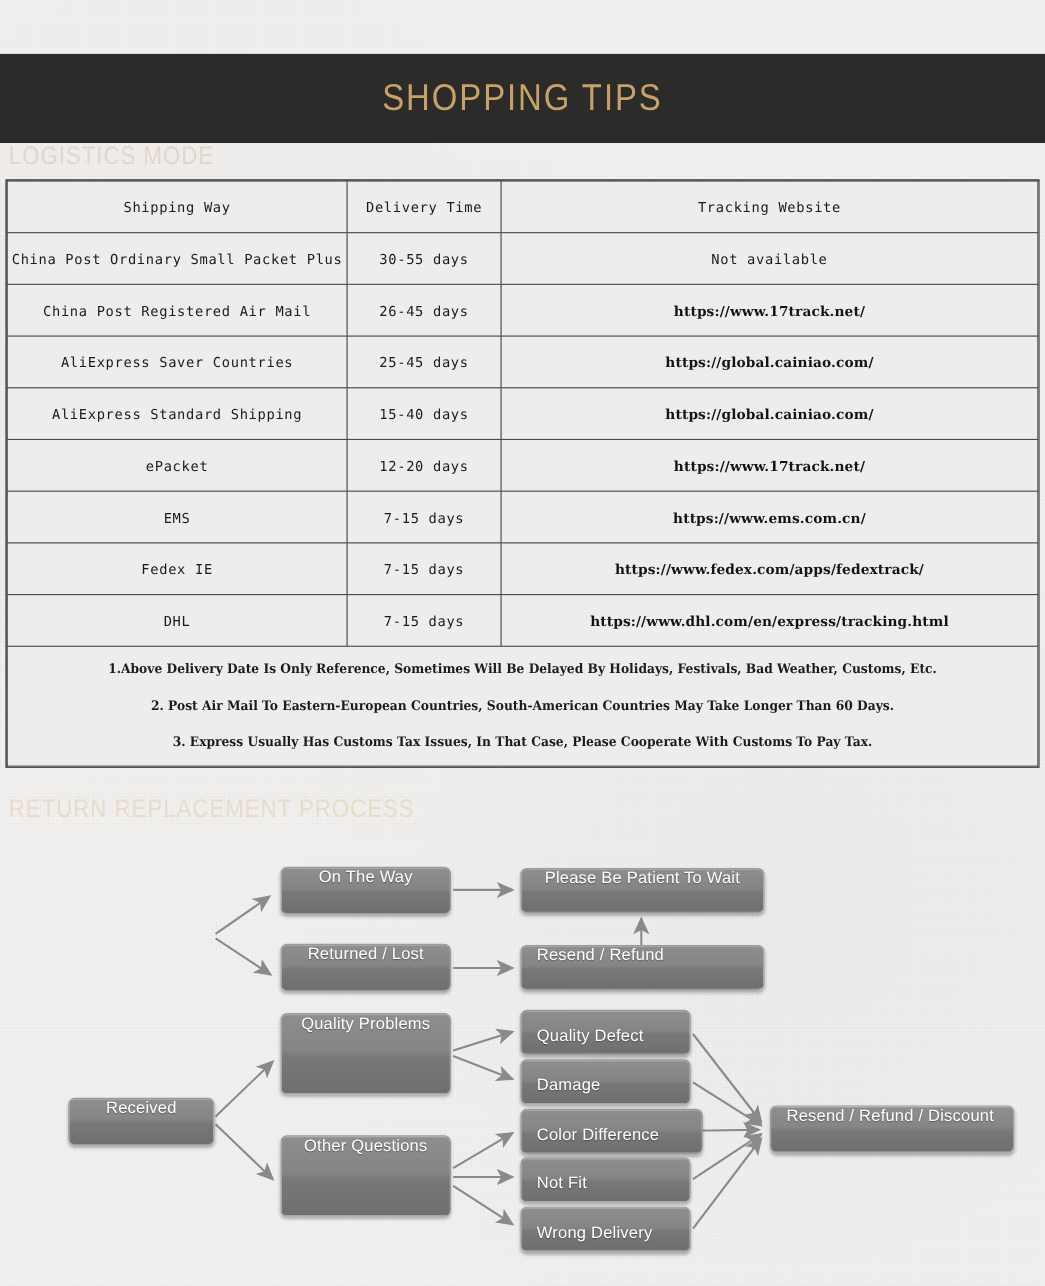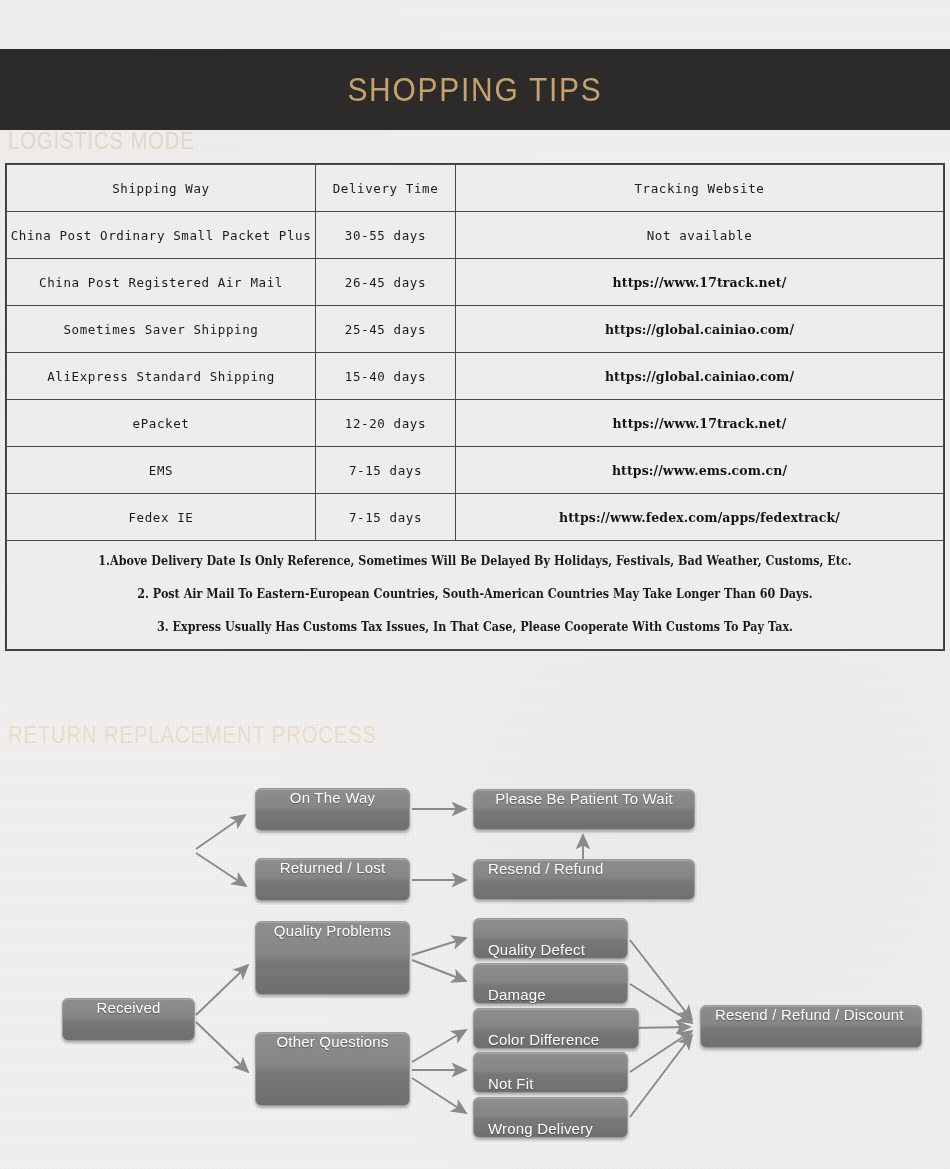--- a/index.html
+++ b/index.html
@@ -121,21 +121,21 @@
     color:#fff;
     font-size:15px;
     letter-spacing:.2px;
     display:flex;
     align-items:flex-start;
     text-shadow:0 1px 1px rgba(0,0,0,.35);
     white-space:nowrap;
   }
   .fbox.center{justify-content:center;}
   .fbox.left{justify-content:flex-start;padding-left:14px;}
-  .fbox.topalign{align-items:flex-end;padding-top:6px;}
+  .fbox.topalign{align-items:center;padding-top:6px;}
   svg.arrows{position:absolute;left:0;top:0;width:950px;height:400px;overflow:visible;}
 </style>
 </head>
 <body>
 
 <div class="texture"></div>
 
 <div class="layer">
 
   <div class="banner">
@@ -156,21 +156,21 @@
             <td class="c-way mono">China Post Ordinary Small Packet Plus</td>
             <td class="c-time mono">30-55 days</td>
             <td class="c-site mono">Not available</td>
           </tr>
           <tr>
             <td class="c-way mono">China Post Registered Air Mail</td>
             <td class="c-time mono">26-45 days</td>
             <td class="c-site url">https://www.17track.net/</td>
           </tr>
           <tr>
-            <td class="c-way mono">Sometimes Saver Shipping</td>
+            <td class="c-way mono">AliExpress Saver Countries</td>
             <td class="c-time mono">25-45 days</td>
             <td class="c-site url">https://global.cainiao.com/</td>
           </tr>
           <tr>
             <td class="c-way mono">AliExpress Standard Shipping</td>
             <td class="c-time mono">15-40 days</td>
             <td class="c-site url">https://global.cainiao.com/</td>
           </tr>
           <tr>
             <td class="c-way mono">ePacket</td>
@@ -179,20 +179,25 @@
           </tr>
           <tr>
             <td class="c-way mono">EMS</td>
             <td class="c-time mono">7-15 days</td>
             <td class="c-site url">https://www.ems.com.cn/</td>
           </tr>
           <tr>
             <td class="c-way mono">Fedex IE</td>
             <td class="c-time mono">7-15 days</td>
             <td class="c-site url">https://www.fedex.com/apps/fedextrack/</td>
+          </tr>
+          <tr>
+            <td class="c-way mono">DHL</td>
+            <td class="c-time mono">7-15 days</td>
+            <td class="c-site url">https://www.dhl.com/en/express/tracking.html</td>
           </tr>
           <tr>
             <td class="notes-cell" colspan="3">
               <div class="note">1.Above Delivery Date Is Only Reference, Sometimes Will Be Delayed By Holidays, Festivals, Bad Weather, Customs, Etc.</div>
               <div class="note">2. Post Air Mail To Eastern-European Countries, South-American Countries May Take Longer Than 60 Days.</div>
               <div class="note">3. Express Usually Has Customs Tax Issues, In That Case, Please Cooperate With Customs To Pay Tax.</div>
             </td>
           </tr>
         </tbody>
     </table>

